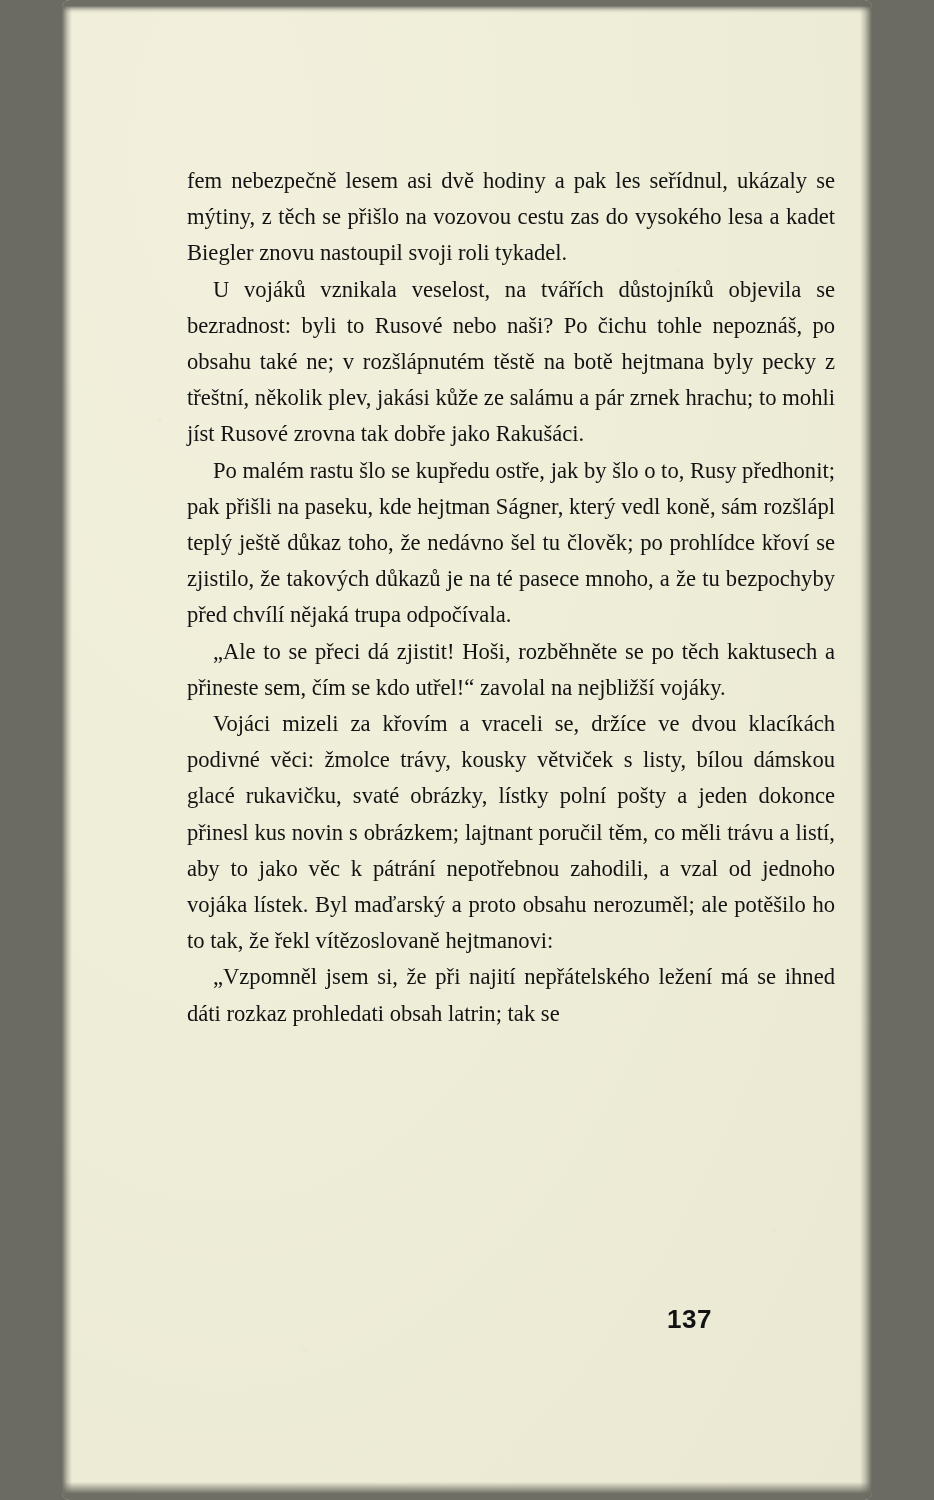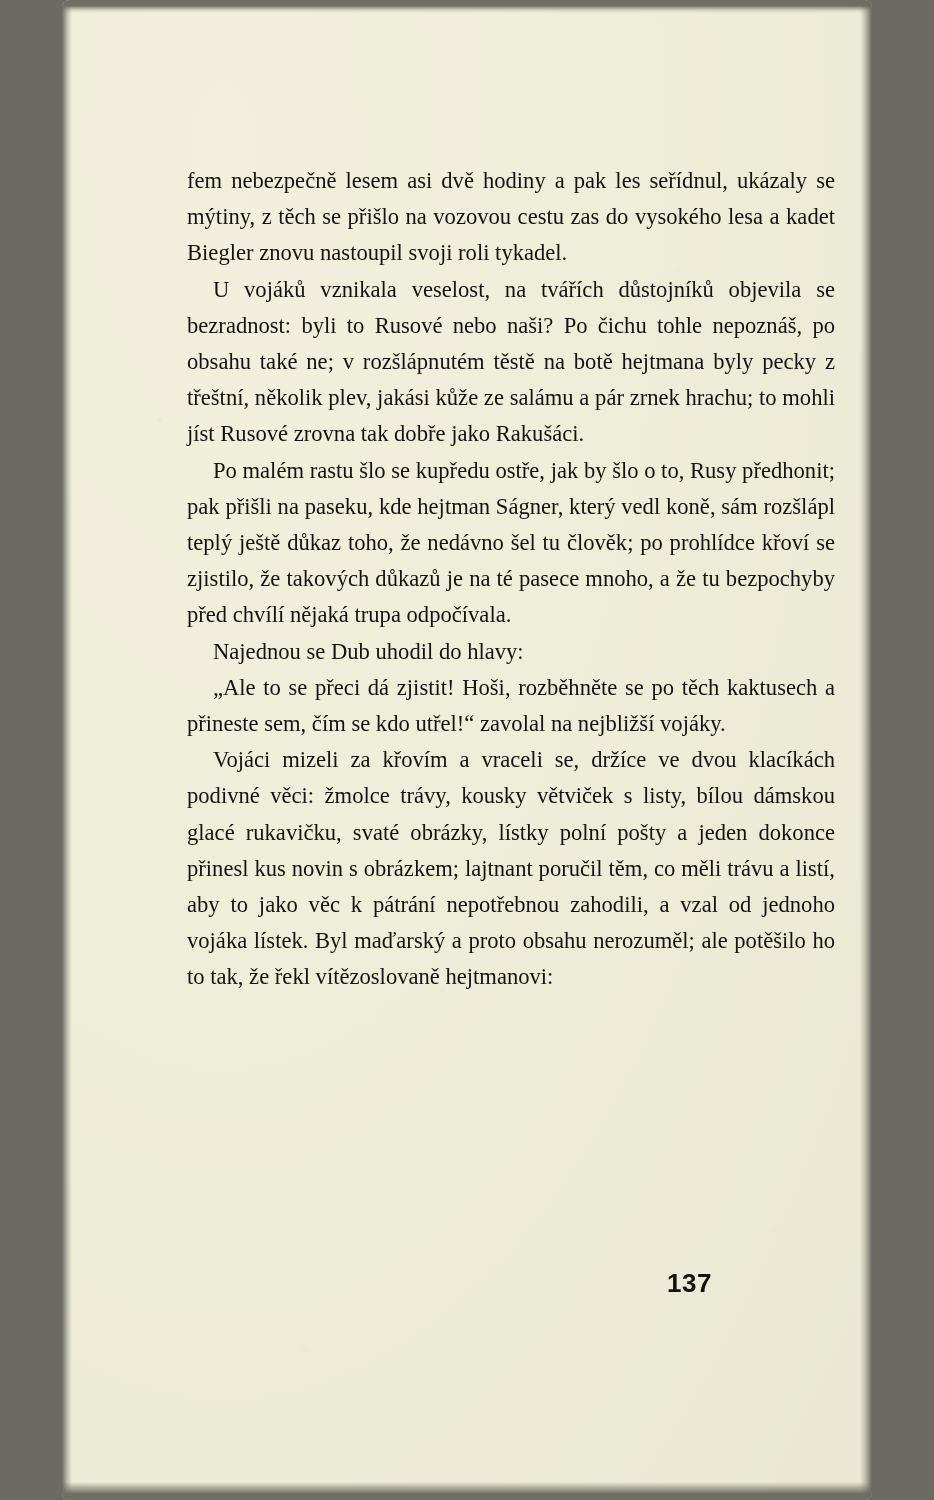--- a/index.html
+++ b/index.html
@@ -71,21 +71,21 @@
     margin: 0;
     text-indent: 1.15em;
     hyphens: manual;
   }
   .textblock p.noindent {
     text-indent: 0;
   }
   .folio {
     position: absolute;
     right: 160px;
-    top: 1268px;
+    top: 1304px;
     font-family: "Liberation Sans", "DejaVu Sans", sans-serif;
     font-weight: bold;
     font-size: 26px;
     letter-spacing: .5px;
     color: #121212;
   }
 </style>
 </head>
 <body>
 
@@ -93,19 +93,19 @@
   <div class="paper-grain"></div>
   <div class="edge edge-top"></div>
   <div class="edge edge-bottom"></div>
   <div class="edge edge-left"></div>
   <div class="edge edge-right"></div>
 
   <div class="textblock">
     <p class="noindent">fem nebezpečně lesem asi dvě hodiny a pak les seřídnul, ukázaly se mýtiny, z těch se přišlo na vozovou cestu zas do vysokého lesa a kadet Biegler znovu nastoupil svoji roli tykadel.</p>
     <p>U vojáků vznikala veselost, na tvářích důstojníků objevila se bezradnost: byli to Rusové nebo naši? Po čichu tohle nepoznáš, po obsahu také ne; v rozšlápnutém těstě na botě hejtmana byly pecky z třeštní, několik plev, jakási kůže ze salámu a pár zrnek hrachu; to mohli jíst Rusové zrovna tak dobře jako Rakušáci.</p>
     <p>Po malém rastu šlo se kupředu ostře, jak by šlo o to, Rusy předhonit; pak přišli na paseku, kde hejtman Ságner, který vedl koně, sám rozšlápl teplý ještě důkaz toho, že nedávno šel tu člověk; po prohlídce křoví se zjistilo, že takových důkazů je na té pasece mnoho, a že tu bezpochyby před chvílí nějaká trupa odpočívala.</p>
-    <p>Najednou se Dub uhodil do hlavy:</p>
     <p>„Ale to se přeci dá zjistit! Hoši, rozběhněte se po těch kaktusech a přineste sem, čím se kdo utřel!“ zavolal na nejbližší vojáky.</p>
     <p>Vojáci mizeli za křovím a vraceli se, držíce ve dvou klacíkách podivné věci: žmolce trávy, kousky větviček s listy, bílou dámskou glacé rukavičku, svaté obrázky, lístky polní pošty a jeden dokonce přinesl kus novin s obrázkem; lajtnant poručil těm, co měli trávu a listí, aby to jako věc k pátrání nepotřebnou zahodili, a vzal od jednoho vojáka lístek. Byl maďarský a proto obsahu nerozuměl; ale potěšilo ho to tak, že řekl vítězoslovaně hejtmanovi:</p>
+    <p>„Vzpomněl jsem si, že při najití nepřátelského ležení má se ihned dáti rozkaz prohledati obsah latrin; tak se</p>
   </div>
 
   <div class="folio">137</div>
 </div>
 
 </body></html>

